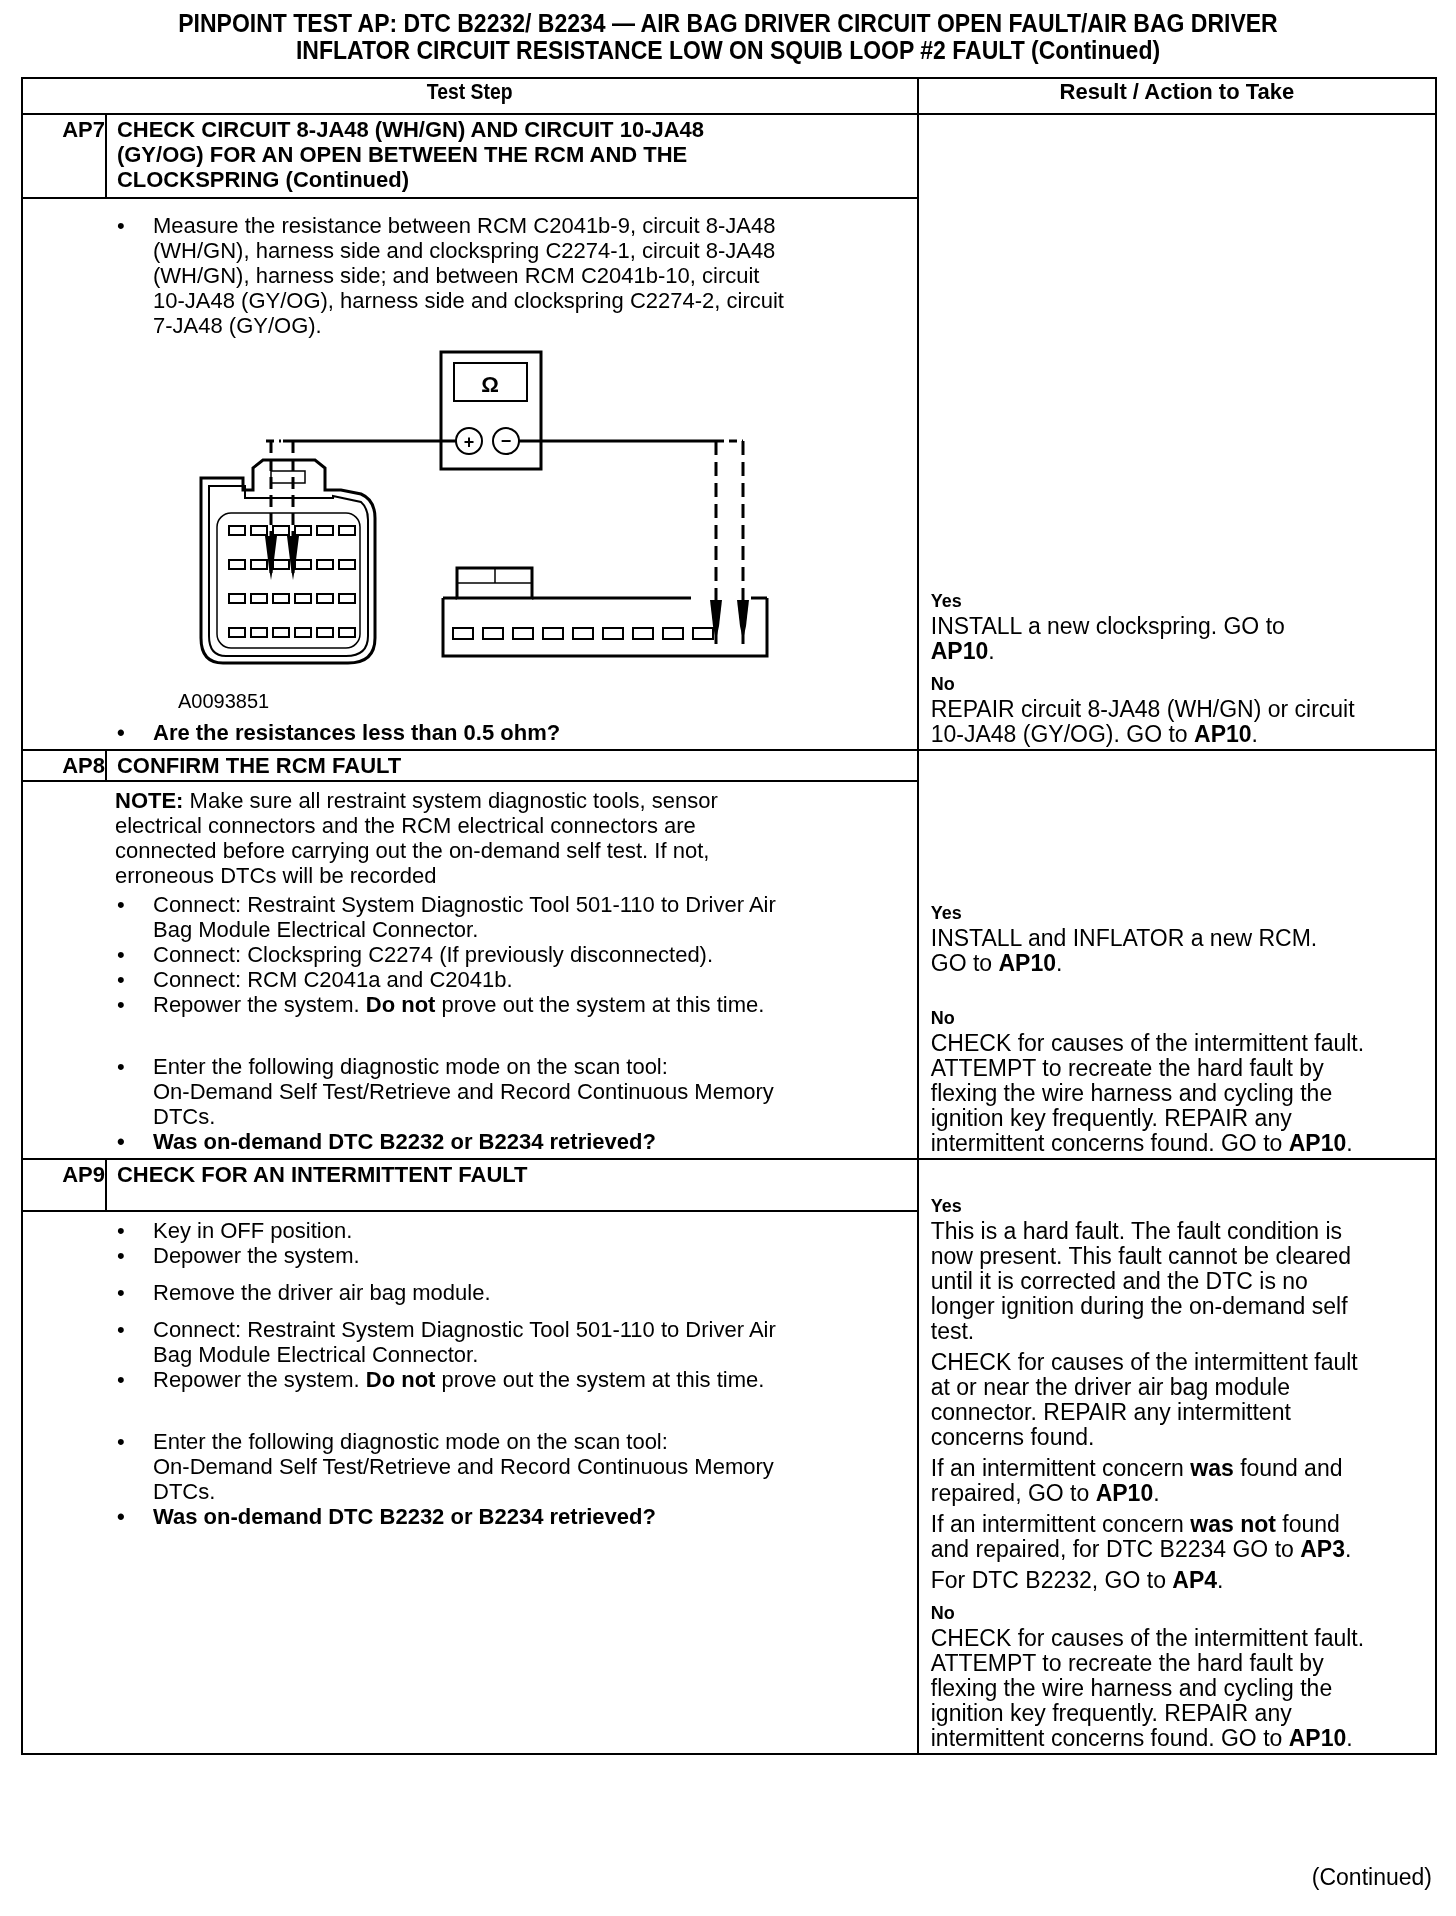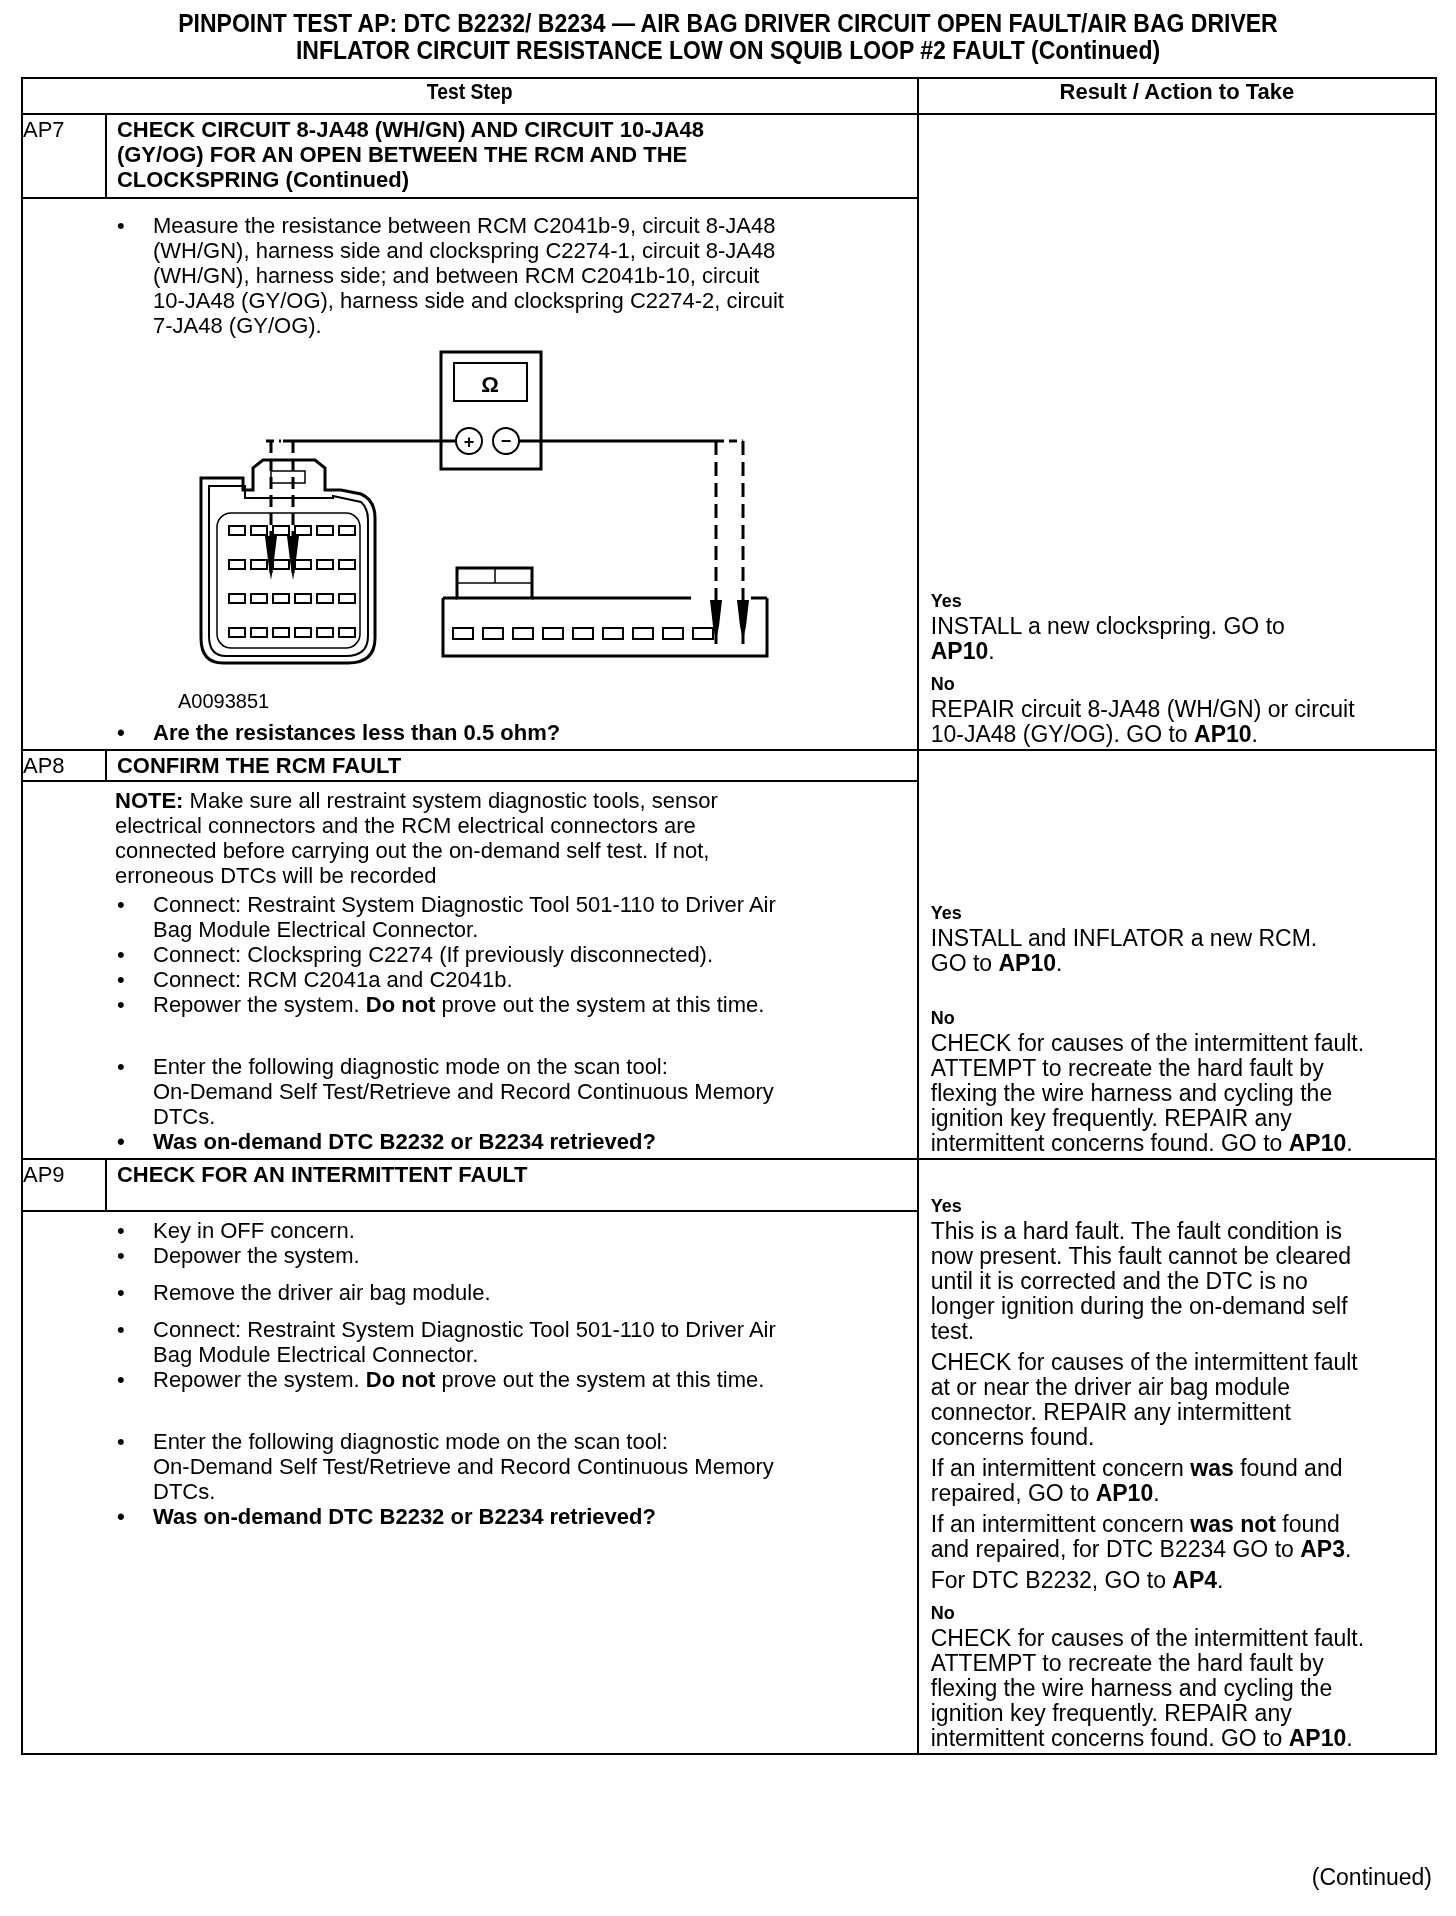--- a/index.html
+++ b/index.html
@@ -10,21 +10,21 @@
     line-height: 27px; transform: scaleX(0.92); transform-origin: center top;
     letter-spacing: 0px;
   }
   table.pt {
     position: absolute; left: 21px; top: 77px; width: 1416px;
     border-collapse: collapse;
     font-family: "Liberation Sans", sans-serif; font-size: 22px; line-height: 25px;
   }
   table.pt td, table.pt th { border: 2px solid #000; vertical-align: top; padding: 0; }
   th.hdr { font-weight: bold; height: 34px; text-align: center; font-size: 22px; vertical-align: middle; border-radius: 16px; }
-  .stepid { width: 82px; font-weight: normal; text-align: left; padding-top: 2px !important; margin-left: 40px; }
+  .stepid { width: 82px; font-weight: bold; text-align: right; padding-top: 2px !important; margin-left: 40px; }
   .stephead { font-weight: bold; padding: 2px 8px 2px 10px !important; }
   .narrow { display: inline-block; transform: scaleX(0.88); transform-origin: left top; white-space: nowrap; }
   .body-cell { padding: 6px 8px 4px 10px !important; }
   .blt { position: relative; padding-left: 38px; }
   .blt::before { content: "\2022"; position: absolute; left: 2px; top: 0; }
   .result { padding: 0 6px 0 12px !important; vertical-align: bottom !important; font-size: 23px; line-height: 25px; }
   .result b { font-weight: bold; text-align: right; }
   .yn { font-weight: bold; font-size: 18px; line-height: 25px; display: block; margin-top: 8px; }
   .para { display: block; margin-top: 6px; }
   .cont-foot {
@@ -244,21 +244,21 @@
         <div>CHECK for causes of the intermittent fault.</div>
         <div>ATTEMPT to recreate the hard fault by</div>
         <div>flexing the wire harness and cycling the</div>
         <div>ignition key frequently. REPAIR any</div>
         <div><span>intermittent concerns found. GO to</span> <b>AP10</b>.</div>
       </div>
     </td>
   </tr>
   <tr>
     <td colspan="2" class="body-cell" style="padding-left:92px !important">
-      <div class="blt"><span>Key in OFF concern.</span></div>
+      <div class="blt"><span>Key in OFF position.</span></div>
       <div class="blt"><span>Depower the system.</span></div>
       <div style="height:12px"></div>
       <div class="blt"><span>Remove the driver air bag module.</span></div>
       <div style="height:12px"></div>
       <div class="blt">
             <div>Connect: Restraint System Diagnostic Tool 501-110 to Driver Air</div>
             <div>Bag Module Electrical Connector.</div>
           </div>
       <div class="blt"><span>Repower the system. </span><b>Do not</b><span> prove out the system at this time.</span></div>
       <div style="height:37px"></div>

